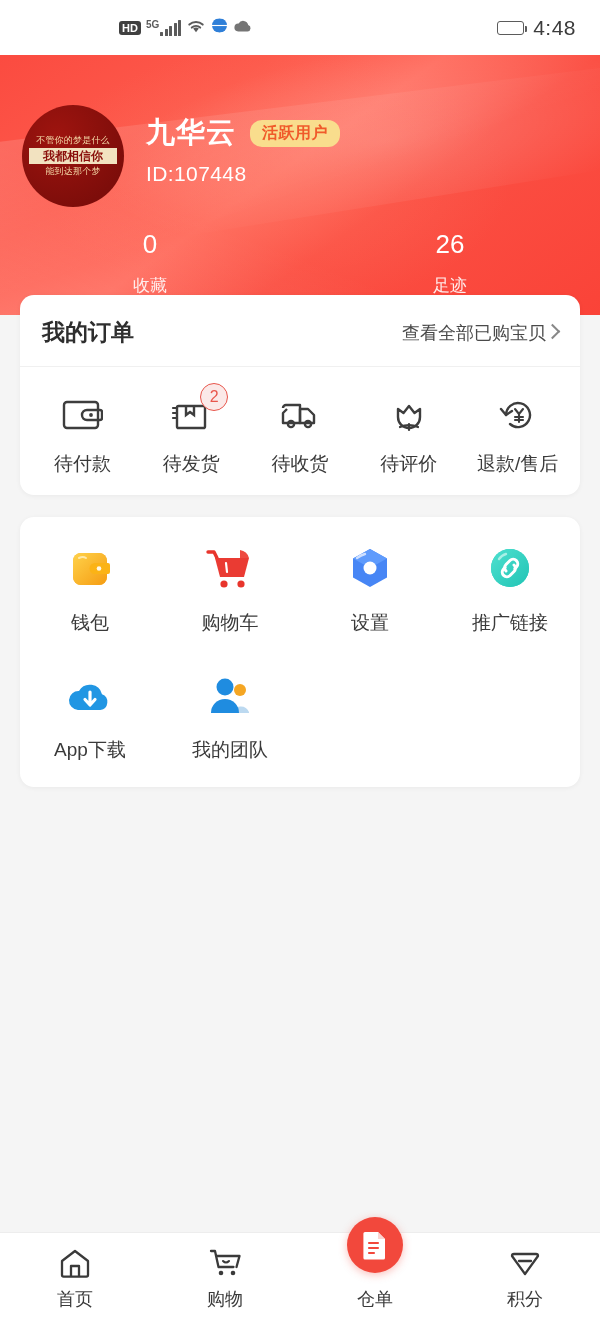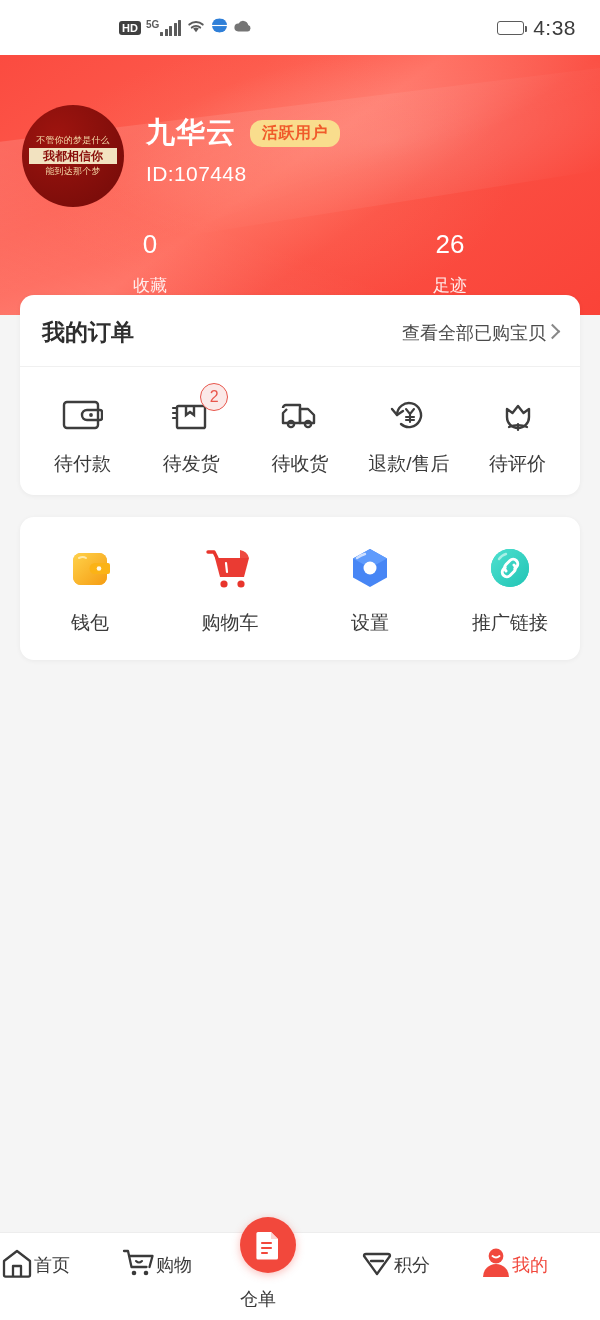--- a/index.html
+++ b/index.html
@@ -122,21 +122,21 @@
   .tool-ico{ height:56px;width:56px; display:flex;align-items:center;justify-content:center;}
   .tool-lab{ font-size:19px;color:#3a3a3a; margin-top:13px;}
   .tool-row2{ margin-top:22px;}
 
   
   .tabbar{
     position:absolute; left:0; bottom:0; width:600px; height:88px;
     background:#fff; border-top:1px solid #ededed;
     display:flex; align-items:flex-start; padding-top:10px;
   }
-  .tab{ flex:1; display:flex;align-items:center; position:relative;}
+  .tab{ flex:1; display:flex;flex-direction:column;align-items:center; position:relative;}
   .tab-ico{ height:40px;display:flex;align-items:center;justify-content:center;}
   .tab-lab{ font-size:18px;color:#3a3a3a; margin-top:4px;}
   .tab.active .tab-lab{ color:#f1483d; }
   .tab-center .tab-ico{ position:absolute; top:-18px;}
   .tab-center .tab-lab{ margin-top:44px;}
   .center-circle{
     width:56px;height:56px;border-radius:50%;
     background:#f2483c; display:flex;align-items:center;justify-content:center;
     box-shadow:0 2px 8px rgba(242,72,60,.35);
   }
@@ -172,21 +172,21 @@
         </svg>
     </span>
     <span>
       <svg width="20" height="14" viewBox="0 0 20 14">
           <path d="M5.2 12.5 a4 4 0 0 1 .4-8 a5.2 5.2 0 0 1 9.6 1.4 a3.4 3.4 0 0 1-.6 6.6 Z" fill="#757575"></path>
         </svg>
     </span>
   </div>
   <div class="sb-right">
     <span class="batt"><span class="fill"></span></span>
-    <span class="time">4:38</span>
+    <span class="time">4:48</span>
   </div>
 </div>
 
 <div class="header">
   <div class="silk1"></div>
   <div class="silk3"></div>
   <div class="silk2"></div>
   <div class="silk4"></div>
 
   <div class="prof">
@@ -257,37 +257,37 @@
             <circle cx="13" cy="28" r="3.1" fill="none" stroke="#3d3d3d" stroke-width="2.4"></circle>
             <circle cx="30" cy="28" r="3.1" fill="none" stroke="#3d3d3d" stroke-width="2.4"></circle>
           </svg>
       </span>
       <span class="ord-lab">待收货</span>
     </div>
 
     <div class="ord-item">
       <span class="ord-ico">
         <svg width="42" height="38" viewBox="0 0 42 38">
+            <path d="M21 32 c-6 0-11-4.6-11-11 v-8 l5.5 4 L21 10 l5.5 7 L32 13 v8 c0 6.4-5 11-11 11 Z" fill="none" stroke="#3d3d3d" stroke-width="2.4" stroke-linejoin="round"></path>
+            <path d="M12 31 q9-4 18 0" fill="none" stroke="#3d3d3d" stroke-width="2.2" stroke-linecap="round"></path>
+            <path d="M21 28 v6" fill="none" stroke="#3d3d3d" stroke-width="2.2" stroke-linecap="round"></path>
+          </svg>
+      </span>
+      <span class="ord-lab">待评价</span>
+    </div>
+
+    <div class="ord-item">
+      <span class="ord-ico">
+        <svg width="42" height="38" viewBox="0 0 42 38">
             <path d="M9 19 a12 12 0 1 1 4 9" fill="none" stroke="#3d3d3d" stroke-width="2.4" stroke-linecap="round"></path>
             <path d="M4 13 l5 6 6-4" fill="none" stroke="#3d3d3d" stroke-width="2.4" stroke-linecap="round" stroke-linejoin="round"></path>
             <path d="M18 13 l4 5 4-5 M22 18 v8 M18 21 h8 M18 24 h8" fill="none" stroke="#3d3d3d" stroke-width="2.1" stroke-linecap="round"></path>
           </svg>
       </span>
       <span class="ord-lab">退款/售后</span>
-    </div>
-
-    <div class="ord-item">
-      <span class="ord-ico">
-        <svg width="42" height="38" viewBox="0 0 42 38">
-            <path d="M21 32 c-6 0-11-4.6-11-11 v-8 l5.5 4 L21 10 l5.5 7 L32 13 v8 c0 6.4-5 11-11 11 Z" fill="none" stroke="#3d3d3d" stroke-width="2.4" stroke-linejoin="round"></path>
-            <path d="M12 31 q9-4 18 0" fill="none" stroke="#3d3d3d" stroke-width="2.2" stroke-linecap="round"></path>
-            <path d="M21 28 v6" fill="none" stroke="#3d3d3d" stroke-width="2.2" stroke-linecap="round"></path>
-          </svg>
-      </span>
-      <span class="ord-lab">待评价</span>
     </div>
 
   </div>
 </div>
 
 <div class="card card-tools">
   <div class="tool-grid">
 
     <div class="tool">
       <span class="tool-ico">
@@ -347,20 +347,46 @@
             </defs>
             <path d="M21 27 a4.6 4.6 0 0 1 0-6.5 l4-4 a4.6 4.6 0 0 1 6.5 6.5 l-1.6 1.6" stroke="#fff" stroke-width="3" fill="none" stroke-linecap="round"></path>
             <path d="M29 21 a4.6 4.6 0 0 1 0 6.5 l-4 4 a4.6 4.6 0 0 1-6.5-6.5 l1.6-1.6" stroke="#fff" stroke-width="3" fill="none" stroke-linecap="round"></path>
             <path d="M14 15 q3-4 7-5" stroke="#a8f0e6" stroke-width="2.4" fill="none" stroke-linecap="round"></path>
           </svg>
       </span>
       <span class="tool-lab">推广链接</span>
     </div>
   </div>
 
+  <div class="tool-grid tool-row2">
+    <div class="tool">
+      <span class="tool-ico">
+        <svg width="52" height="44" viewBox="0 0 52 44">
+            <path d="M14 36 a9.5 9.5 0 0 1 1-19 a12.5 12.5 0 0 1 23 3.2 a8.2 8.2 0 0 1-1.6 15.8 Z" fill="#2196e3"></path>
+            <path d="M26 18 v12 M21 25.5 l5 5.5 5-5.5" stroke="#fff" stroke-width="3.2" fill="none" stroke-linecap="round" stroke-linejoin="round"></path>
+          </svg>
+      </span>
+      <span class="tool-lab">App下载</span>
+    </div>
+
+    <div class="tool">
+      <span class="tool-ico">
+        <svg width="52" height="46" viewBox="0 0 52 46">
+            <circle cx="36" cy="17" r="6" fill="#f5a623"></circle>
+            <path d="M28 40 a9 9 0 0 1 17-1 v1 Z" fill="#bcd9f0"></path>
+            <circle cx="21" cy="14" r="8.5" fill="#1f8ce0"></circle>
+            <path d="M7 40 a14 14 0 0 1 28 0 Z" fill="#1f8ce0"></path>
+          </svg>
+      </span>
+      <span class="tool-lab">我的团队</span>
+    </div>
+
+    <div class="tool"></div>
+    <div class="tool"></div>
+  </div>
 </div>
 
 <div class="tabbar">
 
   <div class="tab">
     <span class="tab-ico">
       <svg width="34" height="32" viewBox="0 0 34 32">
           <path d="M4 14 L17 4 L30 14 V28 a1.6 1.6 0 0 1-1.6 1.6 H5.6 A1.6 1.6 0 0 1 4 28 Z" fill="none" stroke="#3a3a3a" stroke-width="2.3" stroke-linejoin="round"></path>
           <path d="M13 29.6 V19 h8 v10.6" fill="none" stroke="#3a3a3a" stroke-width="2.3" stroke-linejoin="round"></path>
         </svg>
@@ -397,24 +423,14 @@
   <div class="tab">
     <span class="tab-ico">
       <svg width="34" height="30" viewBox="0 0 34 30">
           <path d="M4 8 a2 2 0 0 1 2-2 h22 a2 2 0 0 1 2 2 l-13 18 Z" fill="none" stroke="#3a3a3a" stroke-width="2.3" stroke-linejoin="round"></path>
           <path d="M11 13 h12" stroke="#3a3a3a" stroke-width="2.3" stroke-linecap="round"></path>
         </svg>
     </span>
     <span class="tab-lab">积分</span>
   </div>
 
-  <div class="tab active">
-    <span class="tab-ico">
-      <svg width="32" height="32" viewBox="0 0 32 32">
-          <circle cx="16" cy="9" r="7.4" fill="#f1483d"></circle>
-          <path d="M3 30 a13 13 0 0 1 26 0 Z" fill="#f1483d"></path>
-          <path d="M12.5 9 q3.5 3 7 0" stroke="#ffffff" stroke-width="1.9" fill="none" stroke-linecap="round"></path>
-        </svg>
-    </span>
-    <span class="tab-lab">我的</span>
-  </div>
 
 </div>
 
 </body></html>

